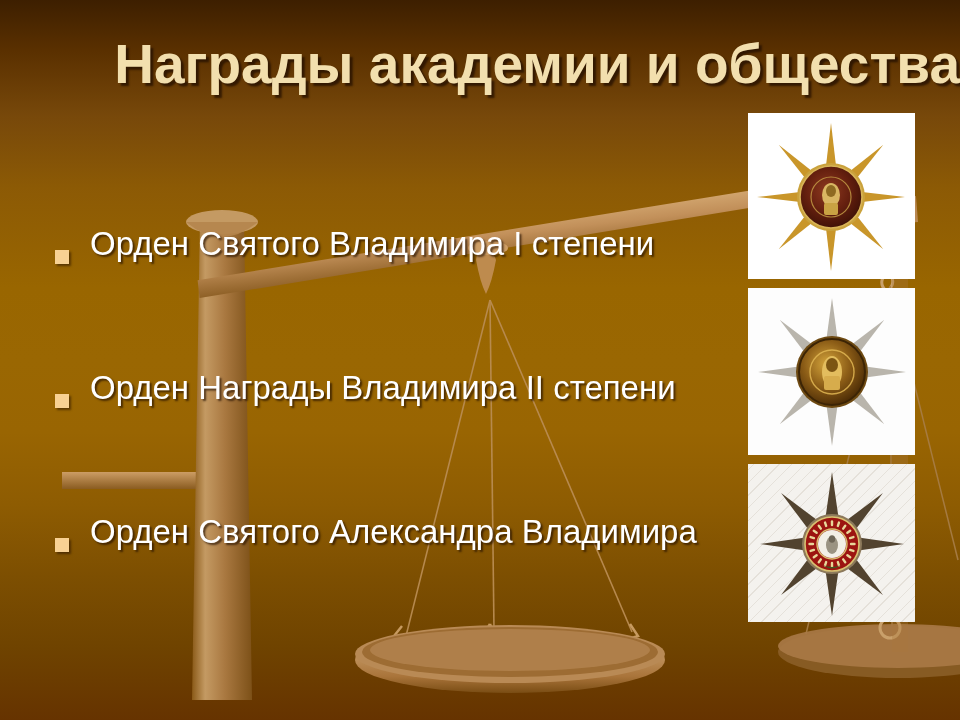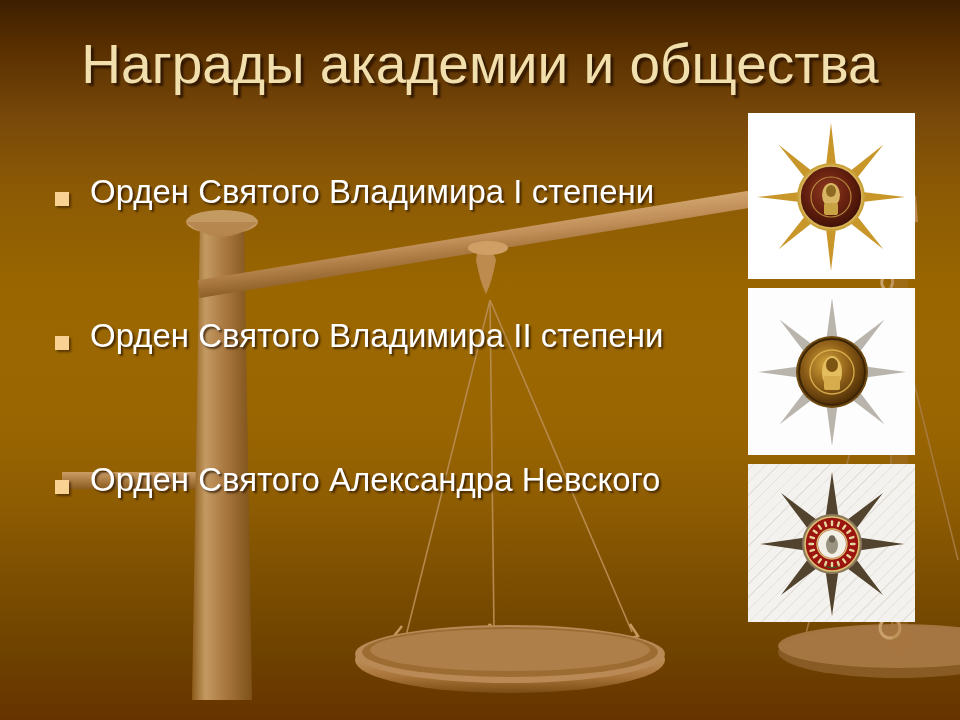--- a/index.html
+++ b/index.html
@@ -28,40 +28,40 @@
   }
 
   
   .bg-art { position:absolute; inset:0; pointer-events:none; }
 
   
   .title {
     position: absolute;
     left: 0; right: 0;
     top: 34px;
-    text-align: center;
+    text-align: right;
     font-size: 55px;
     line-height: 60px;
-    font-weight: normal;
+    font-weight: bold;
     color: #f2dfae;
     text-shadow: 3px 3px 2px rgba(35,15,0,0.75);
     letter-spacing: 0px;
     white-space: nowrap;
   }
 
   
   .bullets {
     position: absolute;
     left: 55px;
     top: 120px;
     width: 700px;
   }
   .bullet-row {
     display: flex;
-    align-items: center;
+    align-items: flex-end;
     height: 144px;
   }
   .bullet-marker {
     width: 14px;
     height: 14px;
     margin-top: 13px;
     margin-right: 21px;
     flex: 0 0 auto;
     background: #f8d193;
     box-shadow: 2px 2px 2px rgba(40,18,0,0.55);
@@ -174,26 +174,26 @@
 
   <div class="bullets">
 
     <div class="bullet-row">
       <span class="bullet-marker"></span>
       <span class="bullet-text">Орден Святого Владимира I степени</span>
     </div>
 
     <div class="bullet-row">
       <span class="bullet-marker"></span>
-      <span class="bullet-text">Орден Святого Владимира II степени</span>
+      <span class="bullet-text">Орден Награды Владимира II степени</span>
     </div>
 
     <div class="bullet-row">
       <span class="bullet-marker"></span>
-      <span class="bullet-text">Орден Святого Александра Невского</span>
+      <span class="bullet-text">Орден Святого Александра Владимира</span>
     </div>
 
 
   </div>
 
   <div class="photo photo-1">
     <svg viewBox="0 0 167 166" xmlns="http://www.w3.org/2000/svg">
       <defs>
         <radialGradient id="g1ray" cx="50%" cy="45%" r="55%">
           <stop offset="0%" stop-color="#e9c255"></stop>

